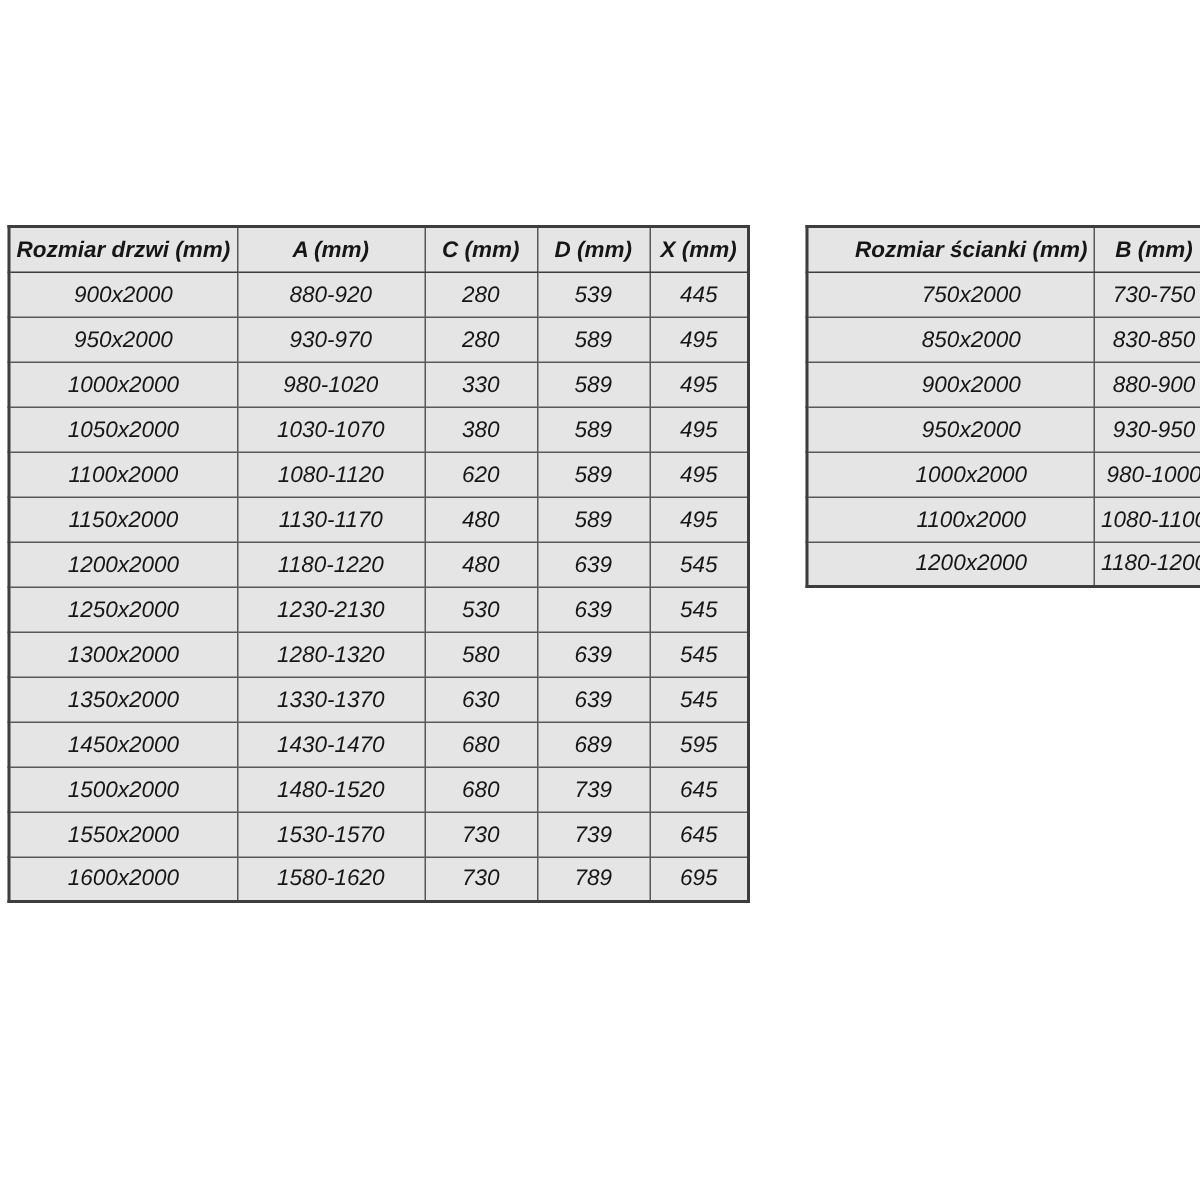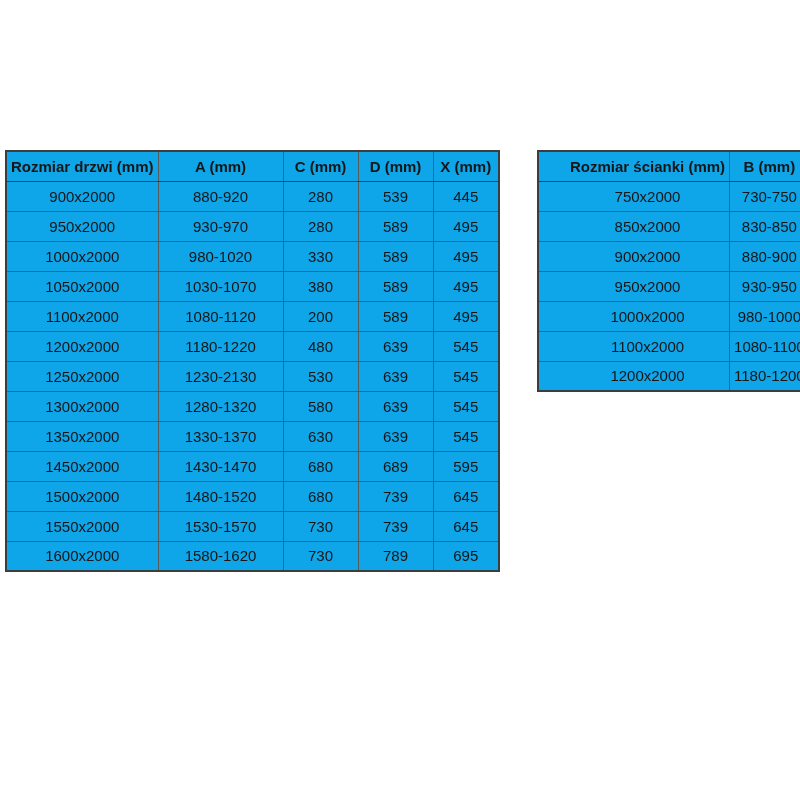--- a/index.html
+++ b/index.html
@@ -14,21 +14,22 @@
     background: #ffffff;
     font-family: "Liberation Sans", "DejaVu Sans", sans-serif;
     color: #161616;
   }
   table.spec-table {
     position: absolute;
     top: 150px;
     border-collapse: collapse;
     table-layout: fixed;
     border: 2px solid #3d3d3d;
-    background: #0ea5e9;
+    background: #e5e5e5;
+    font-style: italic;
   }
   table.spec-table th,
   table.spec-table td {
     border: 1px solid #595959;
     height: 30px;
     padding: 0 4px;
     text-align: center;
     vertical-align: middle;
     font-size: 15px;
     line-height: 1;
@@ -90,21 +91,28 @@
         <tr>
           <td>1050x2000</td>
           <td>1030-1070</td>
           <td>380</td>
           <td>589</td>
           <td>495</td>
         </tr>
         <tr>
           <td>1100x2000</td>
           <td>1080-1120</td>
-          <td>200</td>
+          <td>620</td>
+          <td>589</td>
+          <td>495</td>
+        </tr>
+        <tr>
+          <td>1150x2000</td>
+          <td>1130-1170</td>
+          <td>480</td>
           <td>589</td>
           <td>495</td>
         </tr>
         <tr>
           <td>1200x2000</td>
           <td>1180-1220</td>
           <td>480</td>
           <td>639</td>
           <td>545</td>
         </tr>

